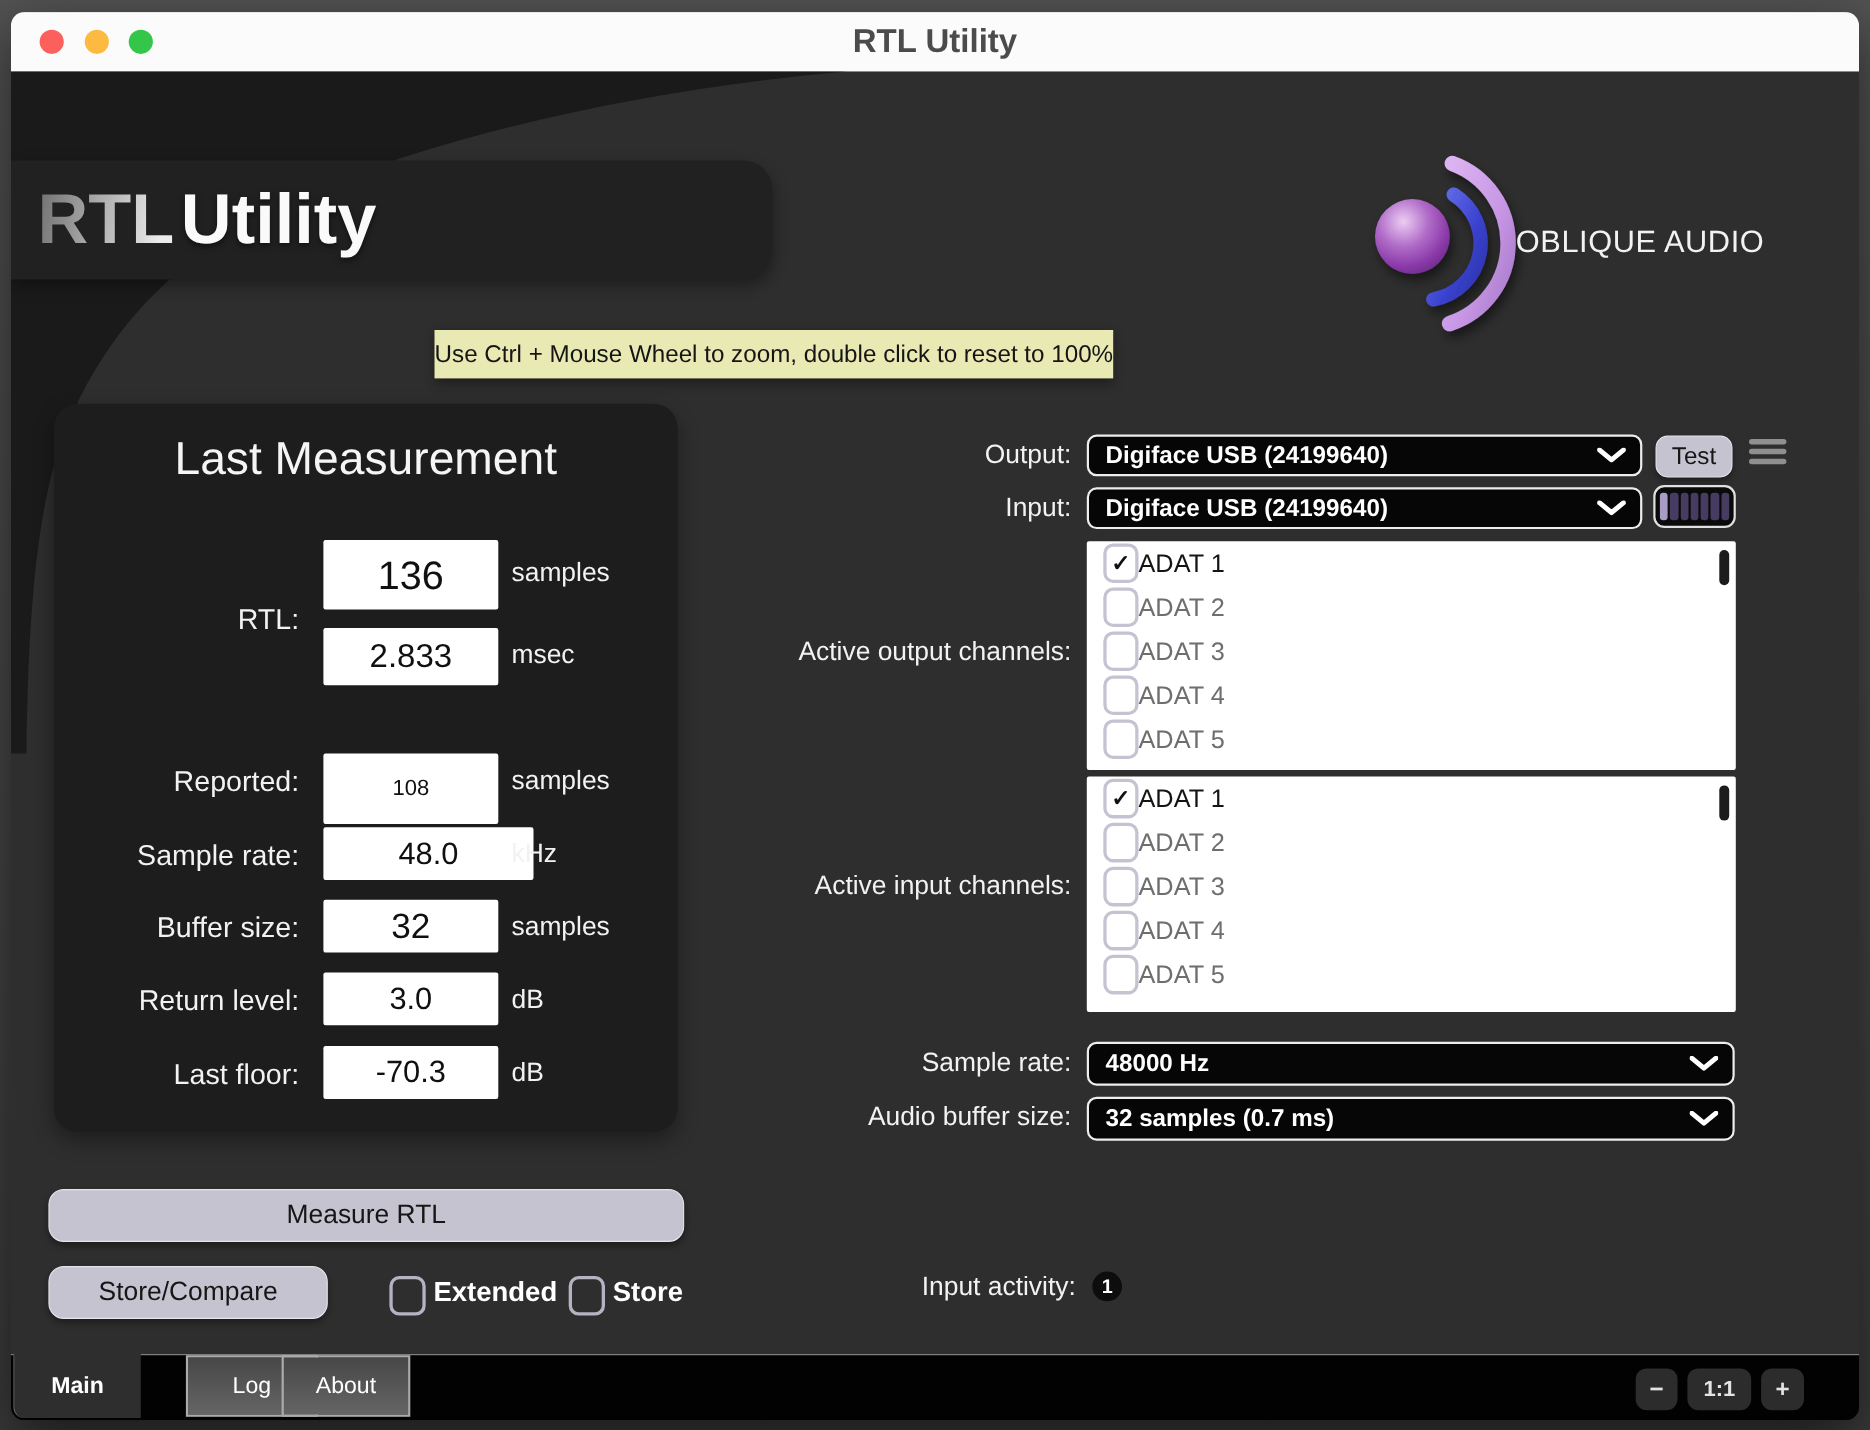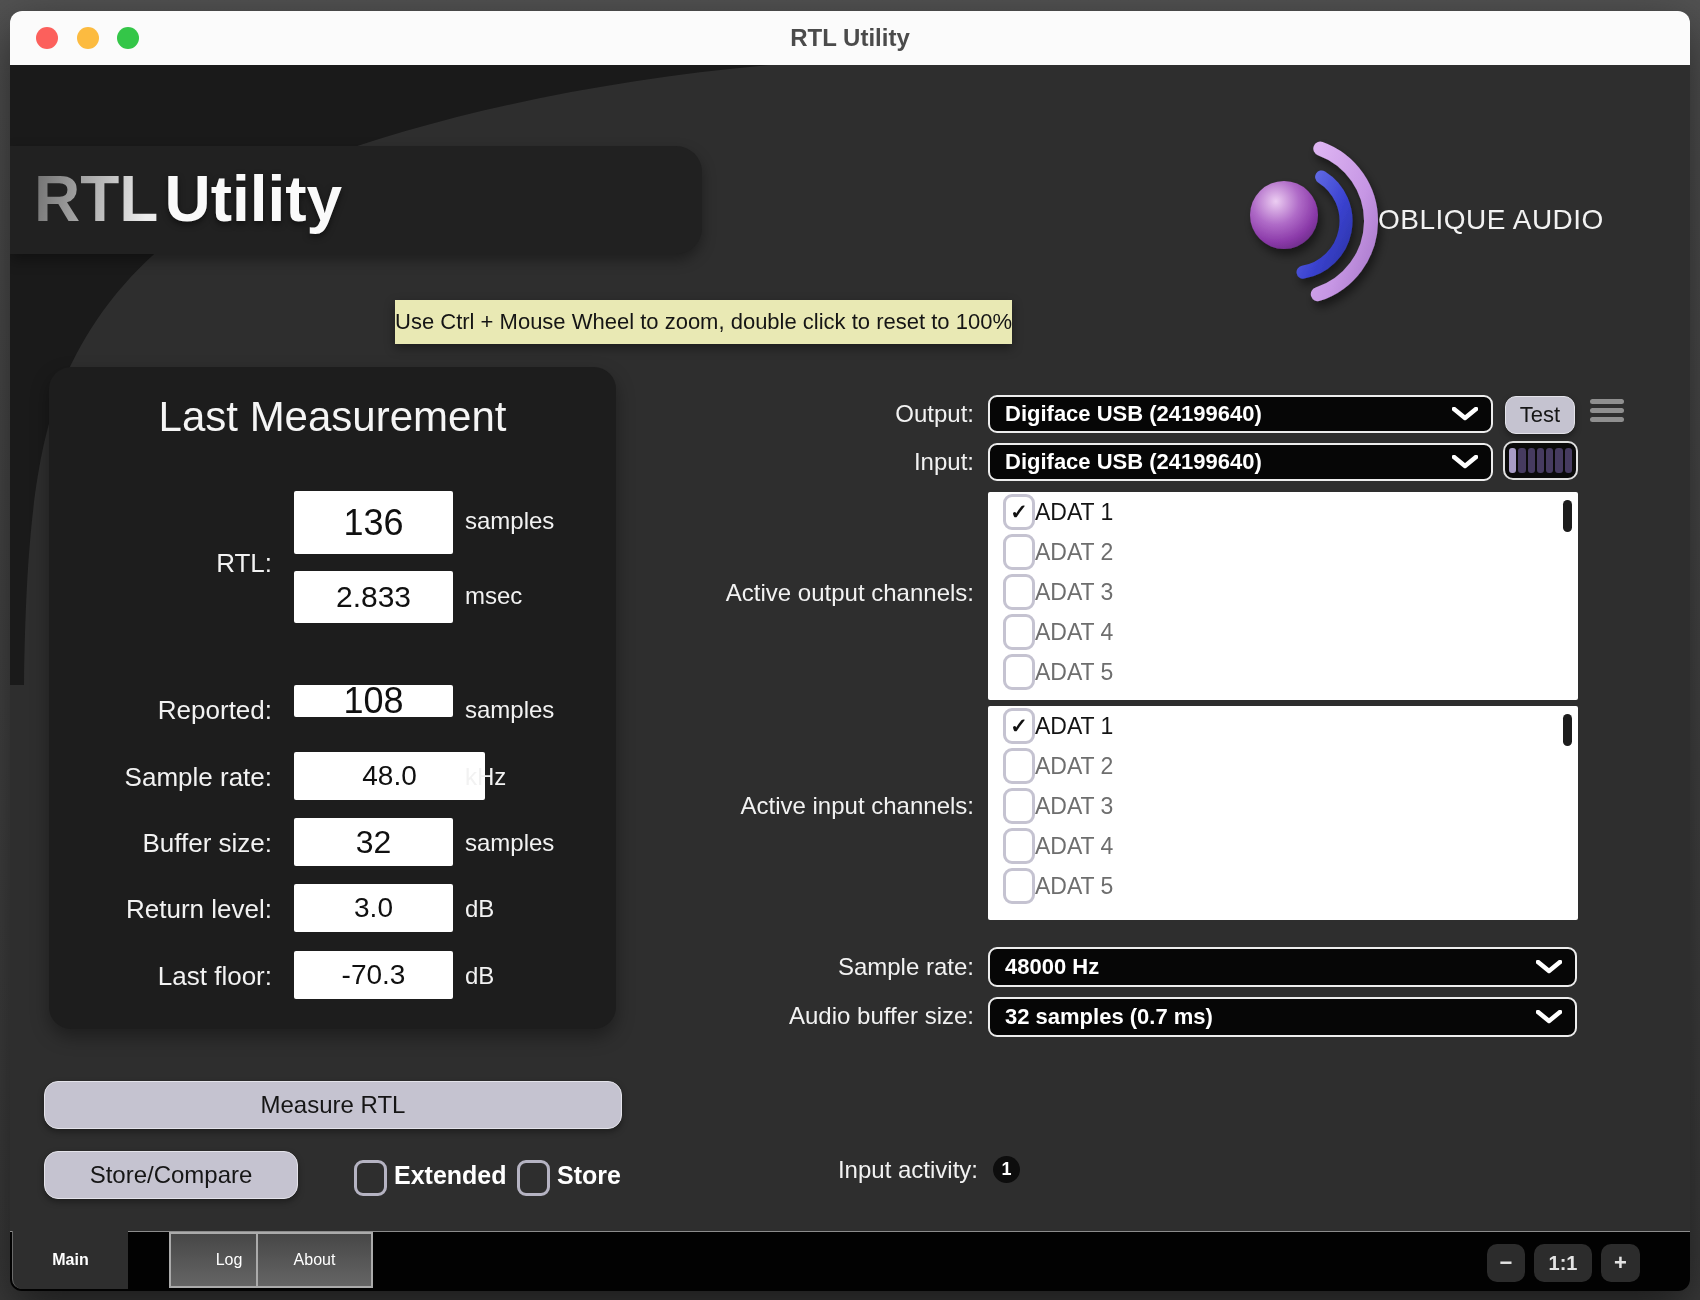--- a/index.html
+++ b/index.html
@@ -14,21 +14,21 @@
     position:absolute;left:10px;top:11px;width:1680px;height:1280px;
     border-radius:12px;overflow:hidden;background:#2e2e2e;
     box-shadow:0 18px 50px rgba(0,0,0,.55);
   }
   
   .titlebar{position:absolute;left:0;top:0;width:100%;height:54px;background:#fbfbfb;border-bottom:1px solid #d8d8d8;}
   .tl{position:absolute;top:16px;width:22px;height:22px;border-radius:50%;}
   .tl.red{left:26px;background:#fc605c;}
   .tl.yellow{left:67px;background:#fcbb40;}
   .tl.green{left:107px;background:#34c648;}
-  .titlebar .wtitle{position:absolute;left:0;top:0;width:100%;height:40px;line-height:54px;text-align:center;font-size:24px;font-weight:bold;color:#4b4b4b;}
+  .titlebar .wtitle{position:absolute;left:0;top:0;width:100%;height:40px;line-height:54px;text-align:center;font-size:30px;font-weight:bold;color:#4b4b4b;}
   
   .content{position:absolute;left:0;top:54px;width:100%;height:1166px;background:#2e2e2e;}
   .curve{position:absolute;left:0;top:0;pointer-events:none;}
   .plate{
     position:absolute;left:0;top:81px;width:692px;height:108px;
     background:#212121;border-radius:0 26px 26px 0;
     box-shadow:0 6px 14px rgba(0,0,0,.35);
   }
   .plate .biglogo{
     position:absolute;left:24px;top:0;height:108px;line-height:106px;
@@ -97,21 +97,21 @@
     display:flex;align-items:center;justify-content:center;flex:0 0 auto;
     font-size:21px;color:#111;font-weight:bold;
   }
   .lrow .cname{font-size:23px;color:#6e6e6e;}
   .lrow.checked .cname{color:#141414;}
   .thumb{position:absolute;right:6px;top:8px;width:9px;height:32px;border-radius:5px;background:#1c1c1c;}
   
   .tabbar{position:absolute;left:0;bottom:0;width:100%;height:60px;background:#020202;border-top:1px solid #8c8c8c;box-sizing:border-box;}
   .tab{
     position:absolute;top:0;height:56px;display:flex;align-items:center;justify-content:center;
-    color:#fff;font-size:16px;
+    color:#fff;font-size:21px;
     background:linear-gradient(180deg,#474747,#656565);
     border:2px solid #ababab;box-sizing:border-box;
   }
   .tab.active{
     top:-1px;height:58px;background:#2e2e2e;border:none;border-left:1px solid #6a6a6a;
     font-weight:600;border-bottom-left-radius:10px;
   }
   .zbtn{
     position:absolute;top:12px;height:38px;background:#2c2c2c;border-radius:10px;
     color:#e3e3e3;display:flex;align-items:center;justify-content:center;font-size:22px;font-weight:bold;
@@ -180,21 +180,21 @@
 
       <div class="plabel" style="top:181px;">RTL:</div>
       <div class="wbox" style="left:245px;top:124px;width:159px;height:63px;font-size:36px;">136</div>
       <div class="punit" style="top:140px;">samples</div>
       <div class="wbox" style="left:245px;top:204px;width:159px;height:52px;font-size:30px;">2.833</div>
       <div class="punit" style="top:215px;">msec</div>
 
       <div id="m-rows">
           <div style="position: absolute; left: 0px; width: 100%; height: 48px; top: 318px;">
     <div class="plabel" style="top:10px;">Reported:</div>
-    <div class="wbox" style="left:245px;top:0;width:159px;height:32px;font-size:36px;">108</div>
+    <div class="wbox" style="left:245px;top:0;width:159px;height:64px;font-size:20px;">108</div>
     <div class="punit" style="top:11px;">samples</div>
   </div>
           <div style="position: absolute; left: 0px; width: 100%; height: 48px; top: 385px;">
     <div class="plabel" style="top:10px;">Sample rate:</div>
     <div class="wbox" style="left:245px;top:0;width:191px;height:48px;font-size:28px;">48.0</div>
     <div class="punit" style="top:11px;">kHz</div>
   </div>
           <div style="position: absolute; left: 0px; width: 100%; height: 48px; top: 451px;">
     <div class="plabel" style="top:10px;">Buffer size:</div>
     <div class="wbox" style="left:245px;top:0;width:159px;height:48px;font-size:32px;">32</div>

